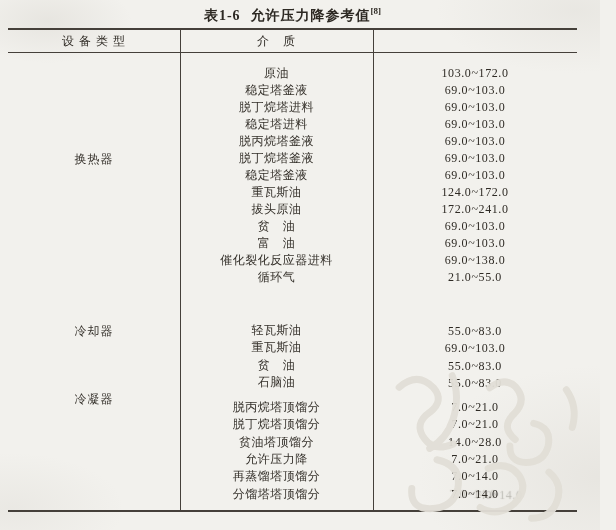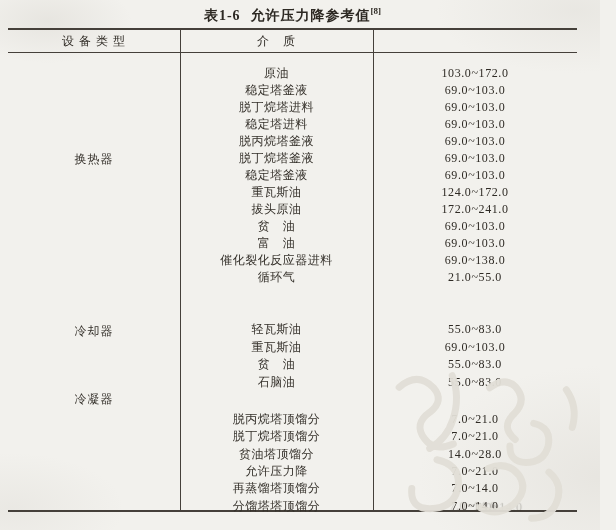--- a/index.html
+++ b/index.html
@@ -50,24 +50,24 @@
   .equip{
     position:absolute;left:0;width:172px;text-align:center;
     letter-spacing:1px;color:#35312b;
   }
   .equip.e1{top:86px;}
   .equip.e2{top:258px;}
   .equip.e3{top:326px;}
   .sec{position:relative;}
   .sec.s1{margin-top:12px;}
   .sec.s2{margin-top:35px;}
-  .sec.s3{margin-top:20px;}
+  .sec.s3{margin-top:8px;}
   .row{display:flex;align-items:center;}
   .s1 .row{height:17px;}
-  .s2 .row{height:17.5px;}
+  .s2 .row{height:17.5px;align-items:flex-end;}
   .s3 .row{height:17.3px;}
   .cell{display:block;text-align:center;}
   .cell.m{margin-left:172px;width:193px;letter-spacing:.5px;}
   .cell.v{width:204px;letter-spacing:.6px;font-size:12px;color:#2e2a24;}
   .ghost{
     color:rgba(62,56,48,.68);
     text-shadow:24px 1px 1px rgba(62,56,48,.28), -2px 0 1px rgba(130,122,110,.35);
     filter:blur(.2px);
   }
   .watermark{

